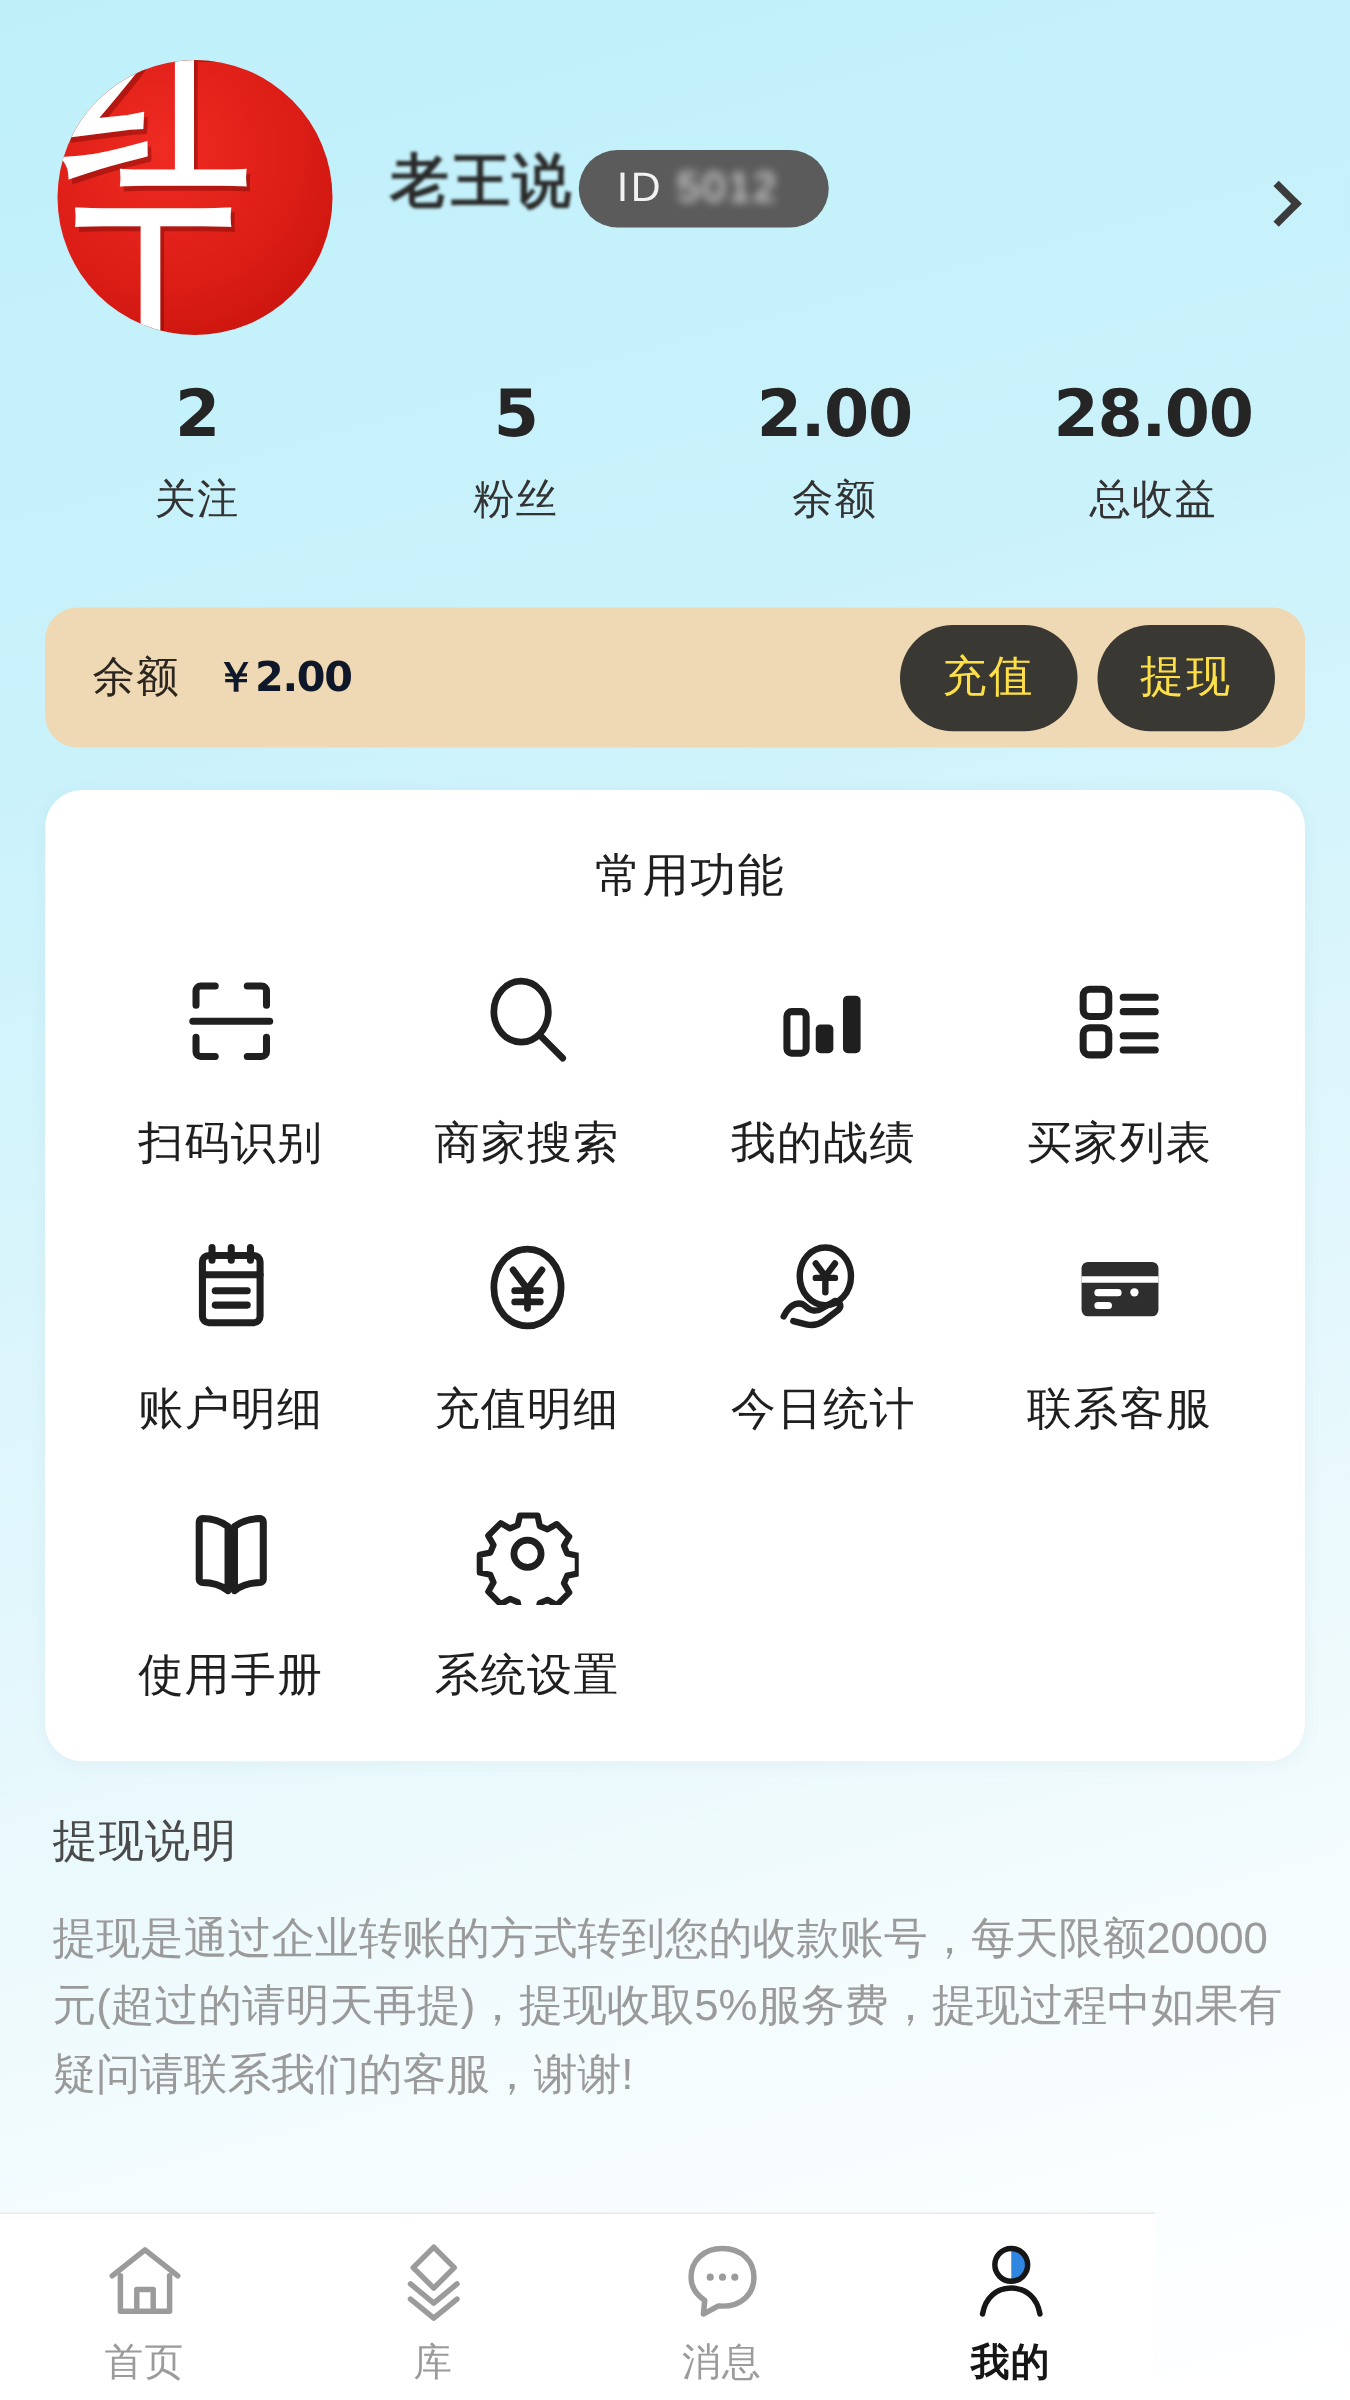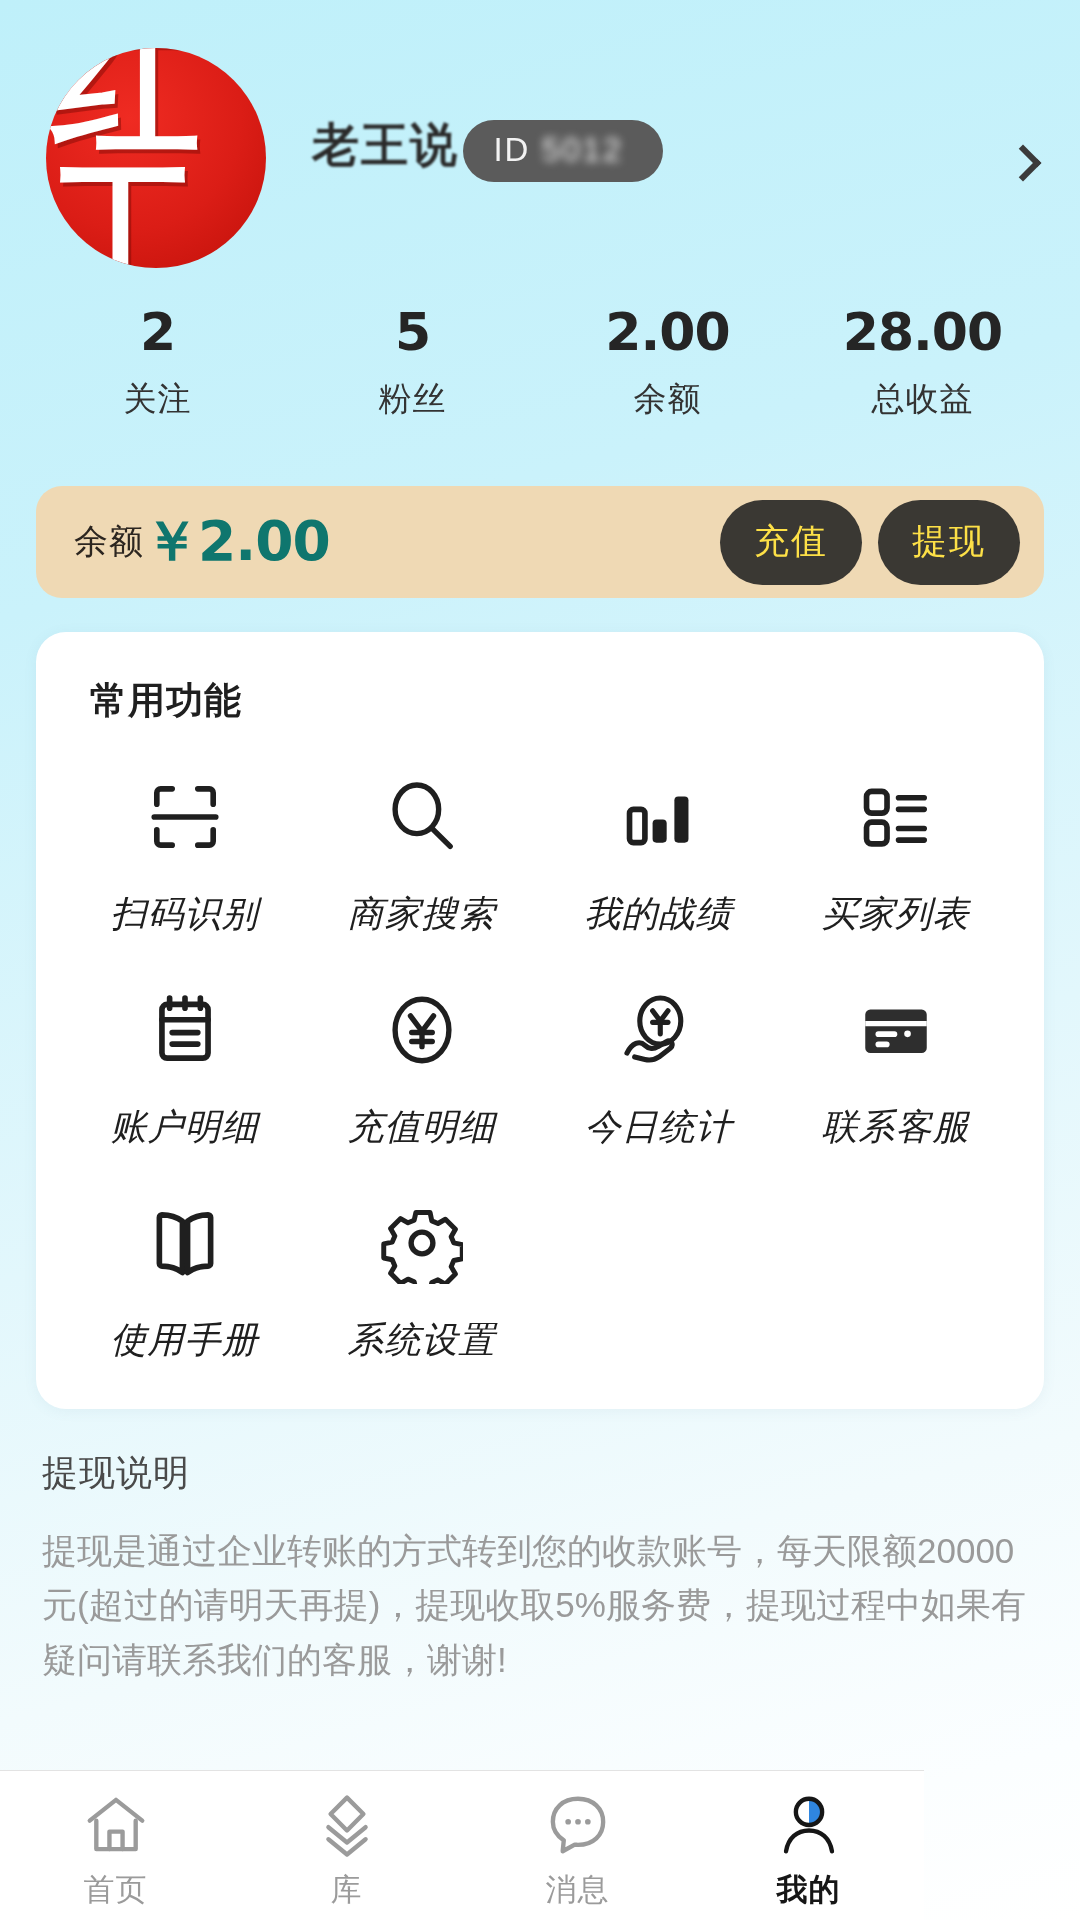--- a/index.html
+++ b/index.html
@@ -71,57 +71,57 @@
   
   .balance {
     margin:64px 36px 0 36px;
     height:112px; border-radius:26px;
     background:#efd9b4;
     display:flex; align-items:center;
     padding:0 24px 0 38px;
   }
   .balance .lbl { font-size:34px; color:#2c2620; letter-spacing:1px; }
   .balance .amt {
-    font-size:55px; font-weight:700; color:#0f766e;
+    margin-left:28px;
+    font-size:33px; font-weight:700; color:#0f172a;
     font-family:"DejaVu Sans",sans-serif; letter-spacing:-1px;
   }
   .balance .spacer { flex:1 1 auto; }
   .bbtn {
     background:#3a3833; color:#fde047;
     border:none; border-radius:46px;
     font-size:35px; letter-spacing:2px;
     padding:18px 34px 20px 34px;
     margin-left:16px;
     font-family:inherit; cursor:pointer;
   }
   
   .card {
     margin:34px 36px 0 36px;
     background:#ffffff; border-radius:30px;
     padding:44px 30px 44px 30px;
     box-shadow:0 2px 14px rgba(80,120,140,.07);
   }
   .card h2 {
-    font-size:37px; font-weight:700; color:#1f1f1f;
-    margin:0 0 48px 24px; letter-spacing:1px;
+    font-size:37px; font-weight:400; color:#1f1f1f;
+    margin:0 0 48px 24px; letter-spacing:1px;text-align:center;
   }
   .grid { display:grid; grid-template-columns:repeat(4,1fr); row-gap:48px; }
   .cell {
     display:flex; flex-direction:column; align-items:center;
     cursor:pointer;
   }
   .cell .ico {
     width:86px; height:86px;
     display:flex; align-items:center; justify-content:center;
   }
   .cell .ico svg { width:82px; height:82px; display:block; }
   .cell .cl {
     margin-top:30px; font-size:36px; color:#1f1f1f; letter-spacing:1px;
     white-space:nowrap;
-    font-style:italic;
   }
   
   .notice { margin:40px 42px 0 42px; }
   .notice h3 { font-size:36px; font-weight:400; color:#4a4a4a; letter-spacing:1px; }
   .notice p {
     margin-top:26px;
     font-size:35px; line-height:1.55; color:#9a9a9a; letter-spacing:0px;
   }
   
   .tabbar {

